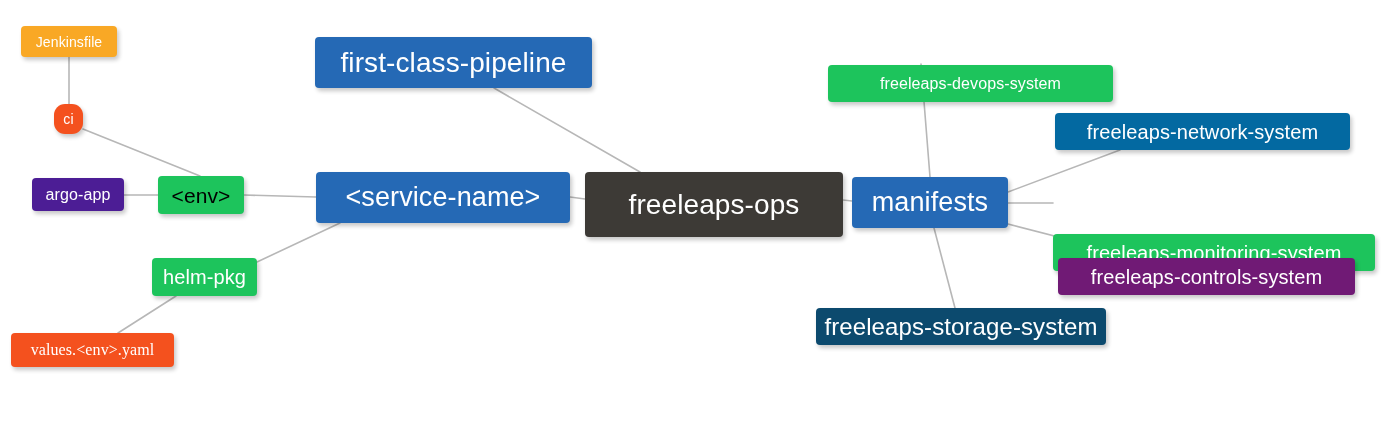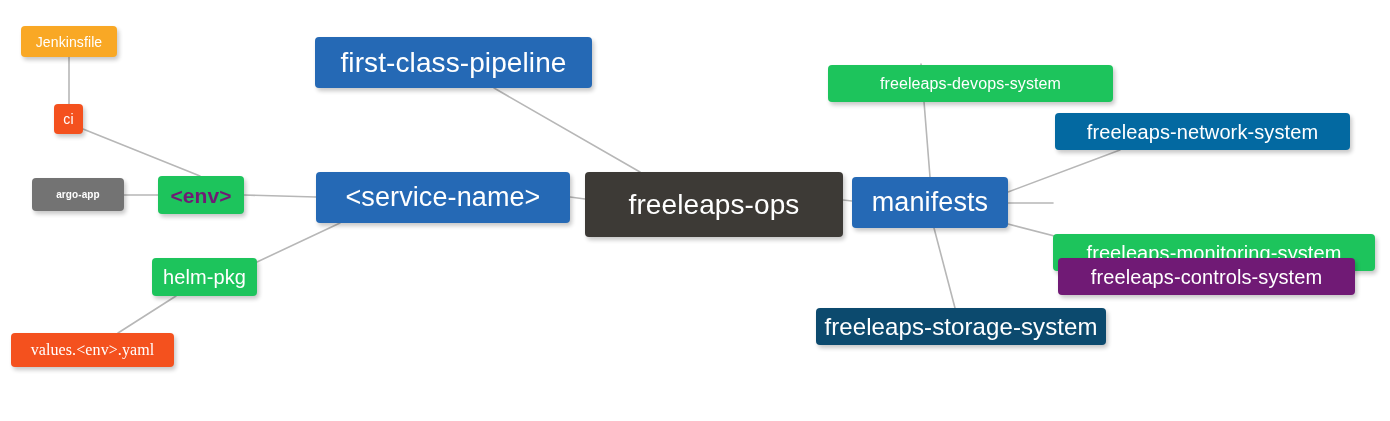--- a/index.html
+++ b/index.html
@@ -63,27 +63,27 @@
       <line x1="930" y1="177" x2="921" y2="64" stroke="#b7b7b7" stroke-width="1.6" stroke-linecap="round"></line>
       <line x1="1008" y1="192" x2="1120" y2="150" stroke="#b7b7b7" stroke-width="1.6" stroke-linecap="round"></line>
       <line x1="1008" y1="203" x2="1053" y2="203" stroke="#b7b7b7" stroke-width="1.6" stroke-linecap="round"></line>
       <line x1="1008" y1="224" x2="1140" y2="258" stroke="#b7b7b7" stroke-width="1.6" stroke-linecap="round"></line>
       <line x1="934" y1="228" x2="955" y2="308" stroke="#b7b7b7" stroke-width="1.6" stroke-linecap="round"></line>
     </svg>
   <div id="node-layer">
       <div class="node" style="left: 21px; top: 26px; width: 96px; height: 31px; background: rgb(249, 168, 37); color: rgb(255, 255, 255); font-size: 14px;">
         <span class="node-label">Jenkinsfile</span>
       </div>
-      <div class="node" style="left: 54px; top: 104px; width: 29px; height: 30px; background: rgb(244, 81, 30); color: rgb(255, 255, 255); font-size: 14px;">
+      <div class="node" style="left: 54px; top: 104px; width: 29px; height: 30px; background: rgb(244, 81, 30); color: rgb(255, 255, 255); font-size: 14px; border-radius: 11px;">
         <span class="node-label">ci</span>
       </div>
-      <div class="node" style="left: 32px; top: 178px; width: 92px; height: 33px; background: #737373; color: rgb(255, 255, 255); font-size: 10px; font-weight: bold;">
+      <div class="node" style="left: 32px; top: 178px; width: 92px; height: 33px; background: #4c1d95; color: rgb(255, 255, 255); font-size: 16px;">
         <span class="node-label">argo-app</span>
       </div>
-      <div class="node" style="left: 158px; top: 176px; width: 86px; height: 38px; background: rgb(29, 196, 92); color: #701a75; font-size: 21px; font-weight: bold;">
+      <div class="node" style="left: 158px; top: 176px; width: 86px; height: 38px; background: rgb(29, 196, 92); color: #000000; font-size: 21px;">
         <span class="node-label">&lt;env&gt;</span>
       </div>
       <div class="node" style="left: 152px; top: 258px; width: 105px; height: 38px; background: rgb(29, 196, 92); color: rgb(255, 255, 255); font-size: 20px;">
         <span class="node-label">helm-pkg</span>
       </div>
       <div class="node" style="left: 11px; top: 333px; width: 163px; height: 34px; background: rgb(244, 81, 30); color: rgb(255, 255, 255); font-size: 16px; font-family: Liberation Serif, serif;">
         <span class="node-label">values.&lt;env&gt;.yaml</span>
       </div>
       <div class="node" style="left: 315px; top: 37px; width: 277px; height: 51px; background: rgb(37, 105, 181); color: rgb(255, 255, 255); font-size: 28px;">
         <span class="node-label">first-class-pipeline</span>

